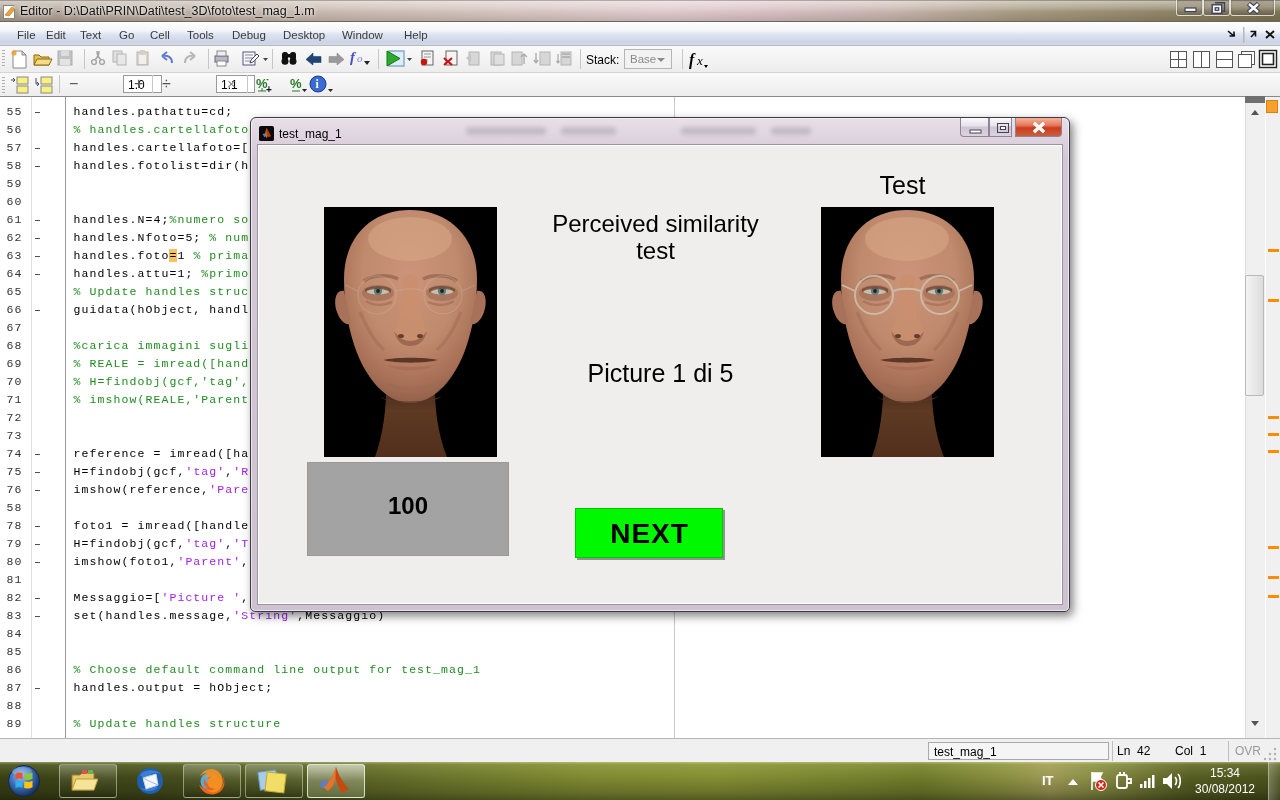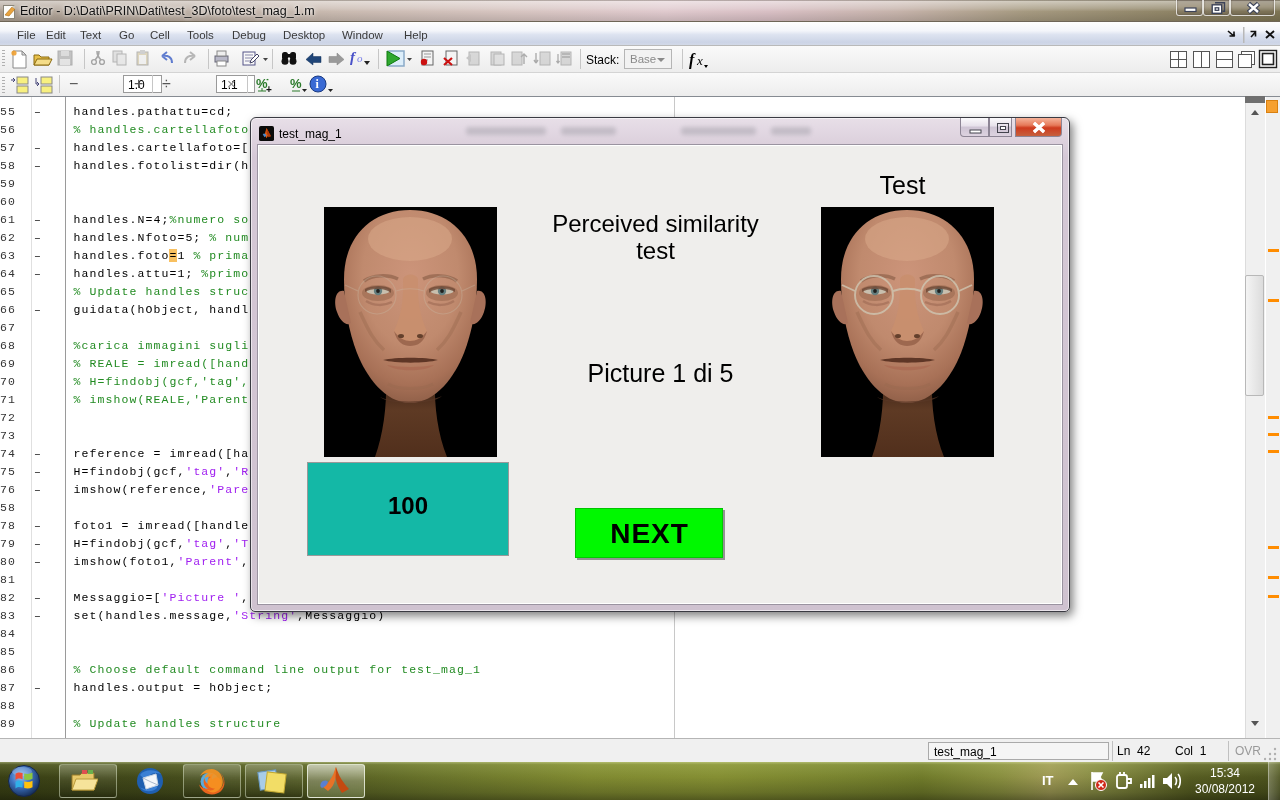--- a/index.html
+++ b/index.html
@@ -38,21 +38,21 @@
 .tfield { position:absolute; top:2px; height:18px; background:#fff; border:1px solid #9a9a9a; font-size:12px; color:#000; padding:2px 0 0 4px;margin-left:36px; }
 #stacklbl { position:absolute; left:586px; top:7px; font-size:12px; color:#000; }
 #stackdd { position:absolute; left:624px; top:3px; width:48px; height:20px; background:#f2f2f2; border:1px solid #b5b5b5; color:#8a8a8a; font-size:11.5px; padding:3px 0 0 5px; }
 #stackdd:after { content:""; position:absolute; right:6px; top:8px; border:4px solid transparent; border-top-color:#8a8a8a; }
 
 
 #editor { left:0; top:97px; width:1280px; height:641px; background:#fff; }
 #gutter-line1 { left:31px; top:0; width:1px; height:641px; background:#e0e0e0; }
 #gutter-line2 { left:65px; top:0; width:1px; height:641px; background:#9a9a9a; }
 #margin-line { left:674px; top:0; width:1px; height:641px; background:#c8c8c8; }
-.lnum { position:absolute; width:29px; text-align:left; font-family:"Liberation Mono",monospace; font-size:11.5px; letter-spacing:1.1px; line-height:18px; color:#333; }
+.lnum { position:absolute; width:29px; text-align:center; font-family:"Liberation Mono",monospace; font-size:11.5px; letter-spacing:1.1px; line-height:18px; color:#333; }
 .dash { position:absolute; left:34px; font-family:"Liberation Mono",monospace; font-size:11.5px; line-height:18px; color:#111; }
 .cl { position:absolute; left:73.5px; font-family:"Liberation Mono",monospace; font-size:11.5px; letter-spacing:1.09px; line-height:18px; color:#000; white-space:pre; }
 .cm { color:#228B22; }
 .st { color:#A020F0; }
 #scrollbar { left:1245px; top:0; width:20px; height:641px; background:#f0f0f0; border-left:1px solid #dcdcdc; }
 #sb-top { left:1245px; top:-1px; width:20px; height:7px; background:#6f6f6f; }
 #sb-up { left:1247px; top:8px; width:16px; height:16px; }
 #sb-dn { left:1247px; top:618px; width:16px; height:16px; }
 #sb-thumb { left:1245px; top:178px; width:19px; height:121px; background:linear-gradient(90deg,#f4f4f4,#dcdcdc); border:1px solid #b8b8b8; border-radius:2px; }
 #indbar { left:1266px; top:0; width:14px; height:641px; background:#f0f0f0; }
@@ -77,21 +77,21 @@
 .dbtn { position:absolute; top:0; height:19px; border:1px solid #8d8595; border-top:none;
   background:linear-gradient(180deg,#fbfafc 0%,#e6e0ea 45%,#cec4d4 50%,#ddd3e0 100%); }
 #db-min { left:709px; width:29px; border-radius:0 0 0 4px; }
 #db-max { left:738px; width:23px; }
 #db-close { left:764px; width:47px; border-radius:0 0 4px 0;
   background:linear-gradient(180deg,#f6b39a 0%,#e67a5a 40%,#ce3b1e 55%,#c6603e 100%); }
 #dlg-client { position:absolute; left:7px; top:27px; width:804px; height:459px;
   background:#efeeec; border:1px solid #fff; outline:1px solid #9a93a0; }
 .dlabel { position:absolute; font-size:25px; color:#000; }
 .face { position:absolute; width:173px; height:250px; background:#000; }
-#box100, #boxeval { position:absolute; top:316px; width:202px; height:94px; background:#14b8a6; border:1px solid #999; }
+#box100, #boxeval { position:absolute; top:316px; width:202px; height:94px; background:#a3a3a3; border:1px solid #999; }
 #box100 { left:48px; }
 #boxeval { left:548px; width:201px; }
 #btn-next { position:absolute; left:316px; top:362px; width:148px; height:50px;
   background:#00f800; border:1px solid #00c400; border-width:1px 0 0 1px;
   box-shadow:2px 2px 0 rgba(130,130,130,.85), inset -1px -1px 0 #00ca00; }
 #btn-next span { position:absolute; left:0; top:9px; width:100%; text-align:center; font-size:28px; font-weight:bold; letter-spacing:1px; }
 
 
 #taskbar { left:0; top:762px; width:1280px; height:38px;
   background:linear-gradient(90deg,#383e14 0%,#42491b 12%,#4e5620 22%,#6b752c 34%,#828c32 46%,#879134 56%,#7a8530 66%,#717c2b 72%,#8a9040 78%,#a29c58 82%,#878c44 86%,#565c22 93%,#4a501c 100%); }

